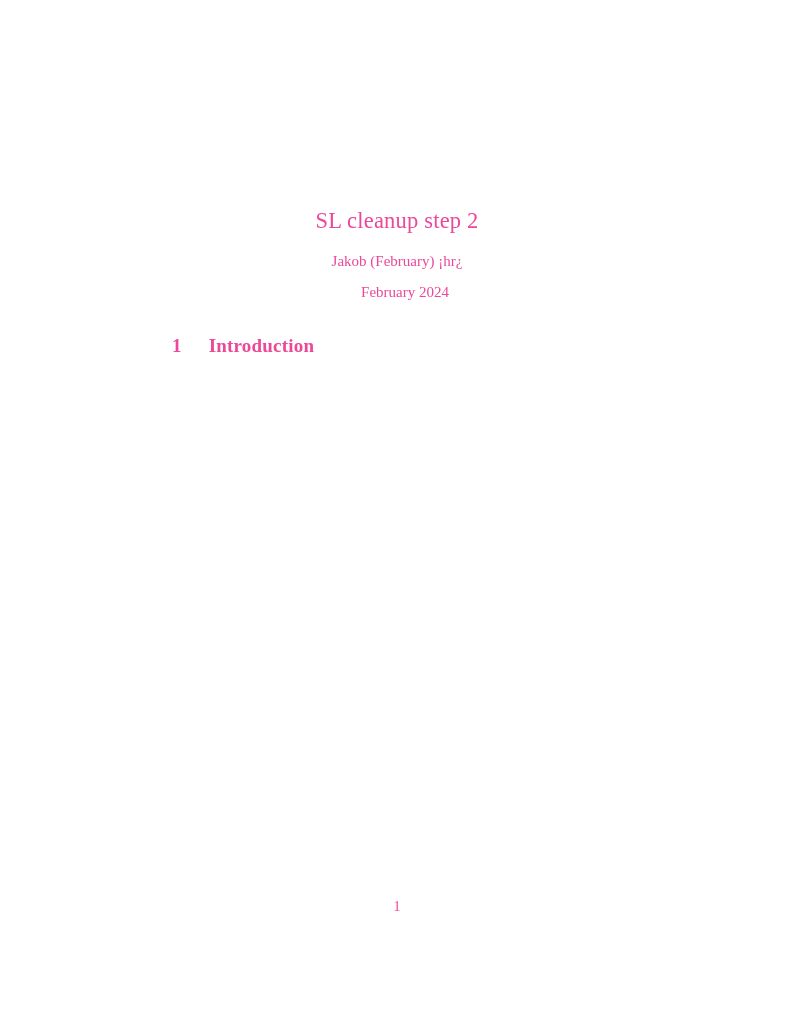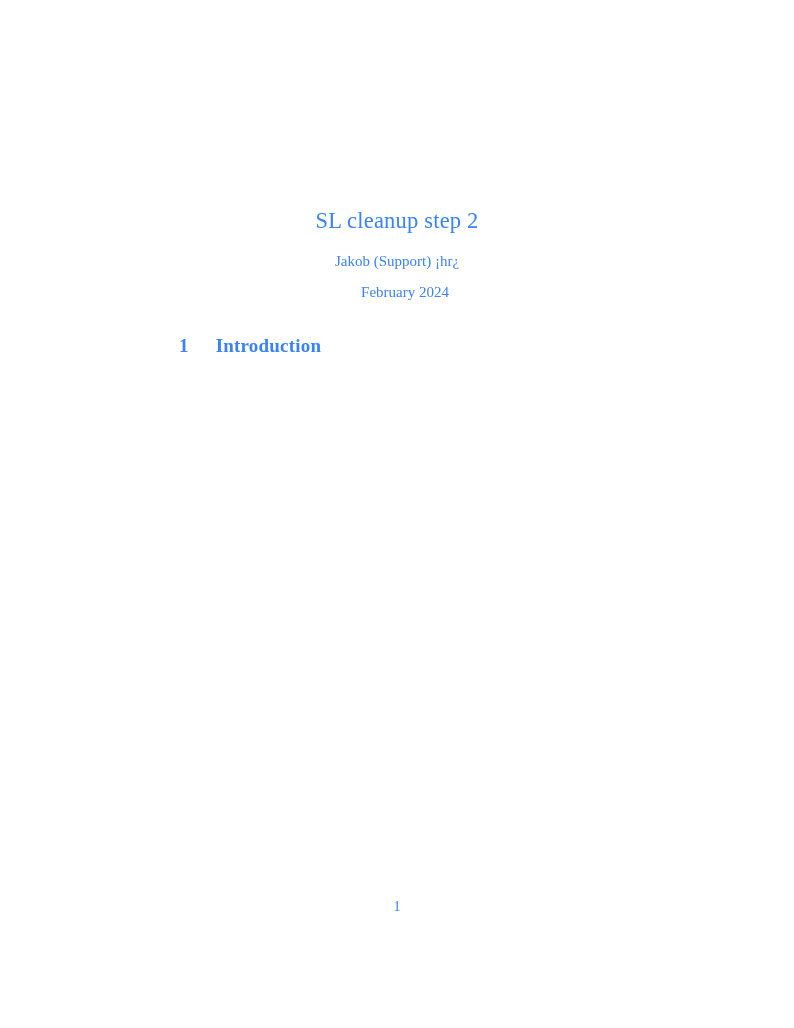--- a/index.html
+++ b/index.html
@@ -7,21 +7,21 @@
     padding: 0;
     background: #ffffff;
   }
   .page {
     position: relative;
     width: 794px;
     height: 1028px;
     background: #ffffff;
     overflow: hidden;
     font-family: "Liberation Serif", "DejaVu Serif", serif;
-    color: #3b82f6;
+    color: #ec4899;
   }
   .doc-title {
     position: absolute;
     top: 207px;
     left: 0;
     width: 794px;
     text-align: center;
     font-size: 22.5px;
     line-height: 1.2;
     letter-spacing: 0.2px;
@@ -40,21 +40,21 @@
     top: 283px;
     left: 8px;
     width: 794px;
     text-align: center;
     font-size: 15px;
     line-height: 1.2;
   }
   .section-heading {
     position: absolute;
     top: 335px;
-    left: 179px;
+    left: 172px;
     font-size: 19px;
     font-weight: bold;
     line-height: 1.2;
     letter-spacing: 0.2px;
   }
   .section-number {
     display: inline-block;
   }
   .section-title {
     display: inline-block;
@@ -69,21 +69,21 @@
     font-size: 14px;
     line-height: 1.2;
   }
 </style>
 </head>
 <body>
 
 <div class="page">
   <div class="doc-title">SL cleanup step 2</div>
 
-  <div class="doc-author">Jakob (Support) ¡hr¿</div>
+  <div class="doc-author">Jakob (February) ¡hr¿</div>
 
   <div class="doc-date">February 2024</div>
 
   <div class="section-heading">
     <span class="section-number">1</span>
     <span class="section-title">Introduction</span>
   </div>
 
   <div class="page-number">1</div>
 </div>

